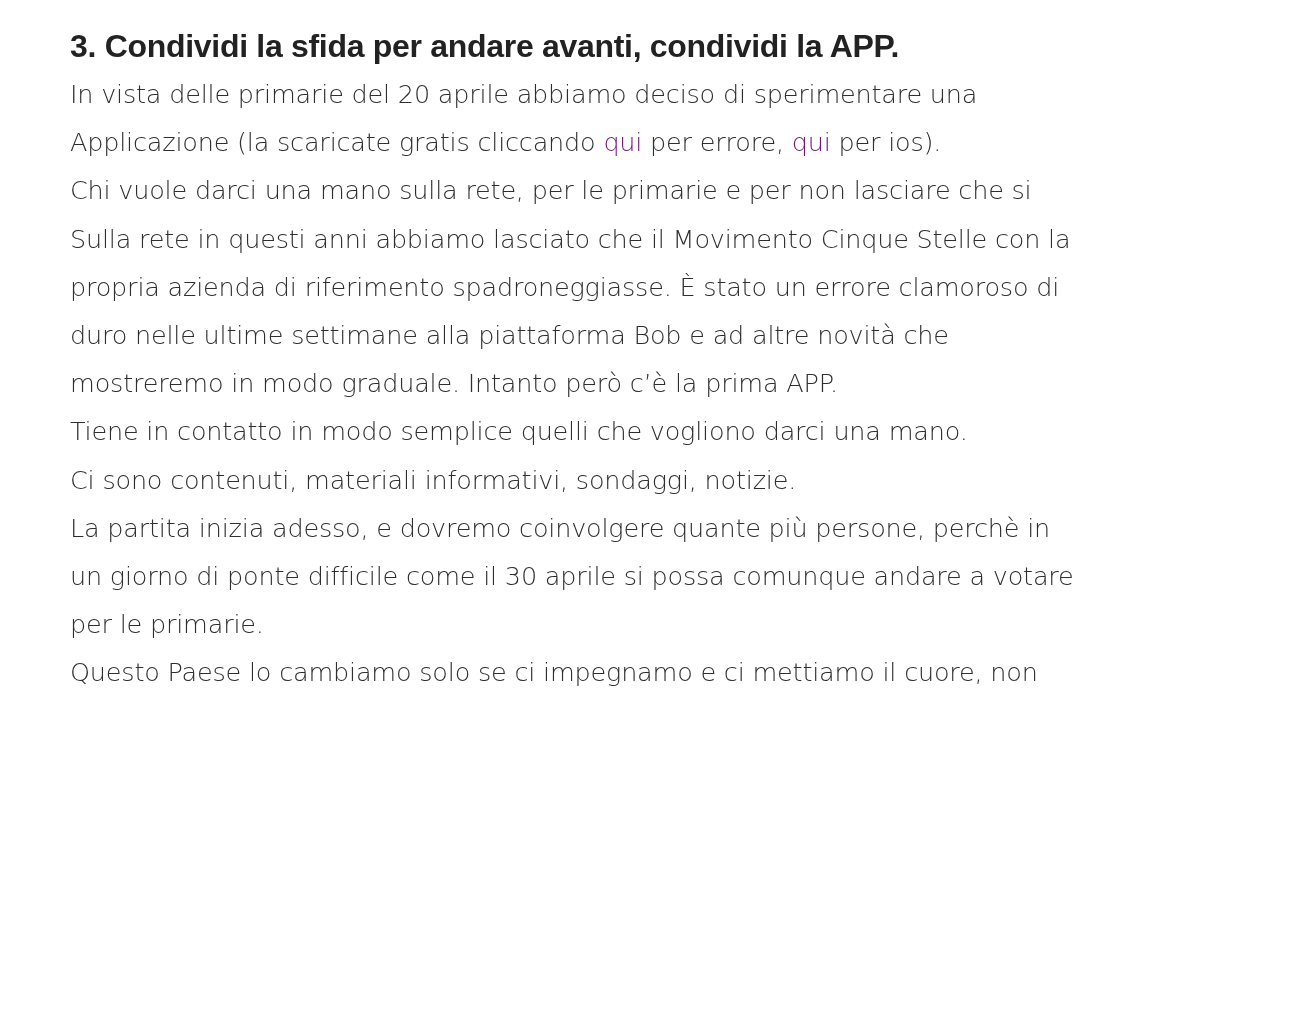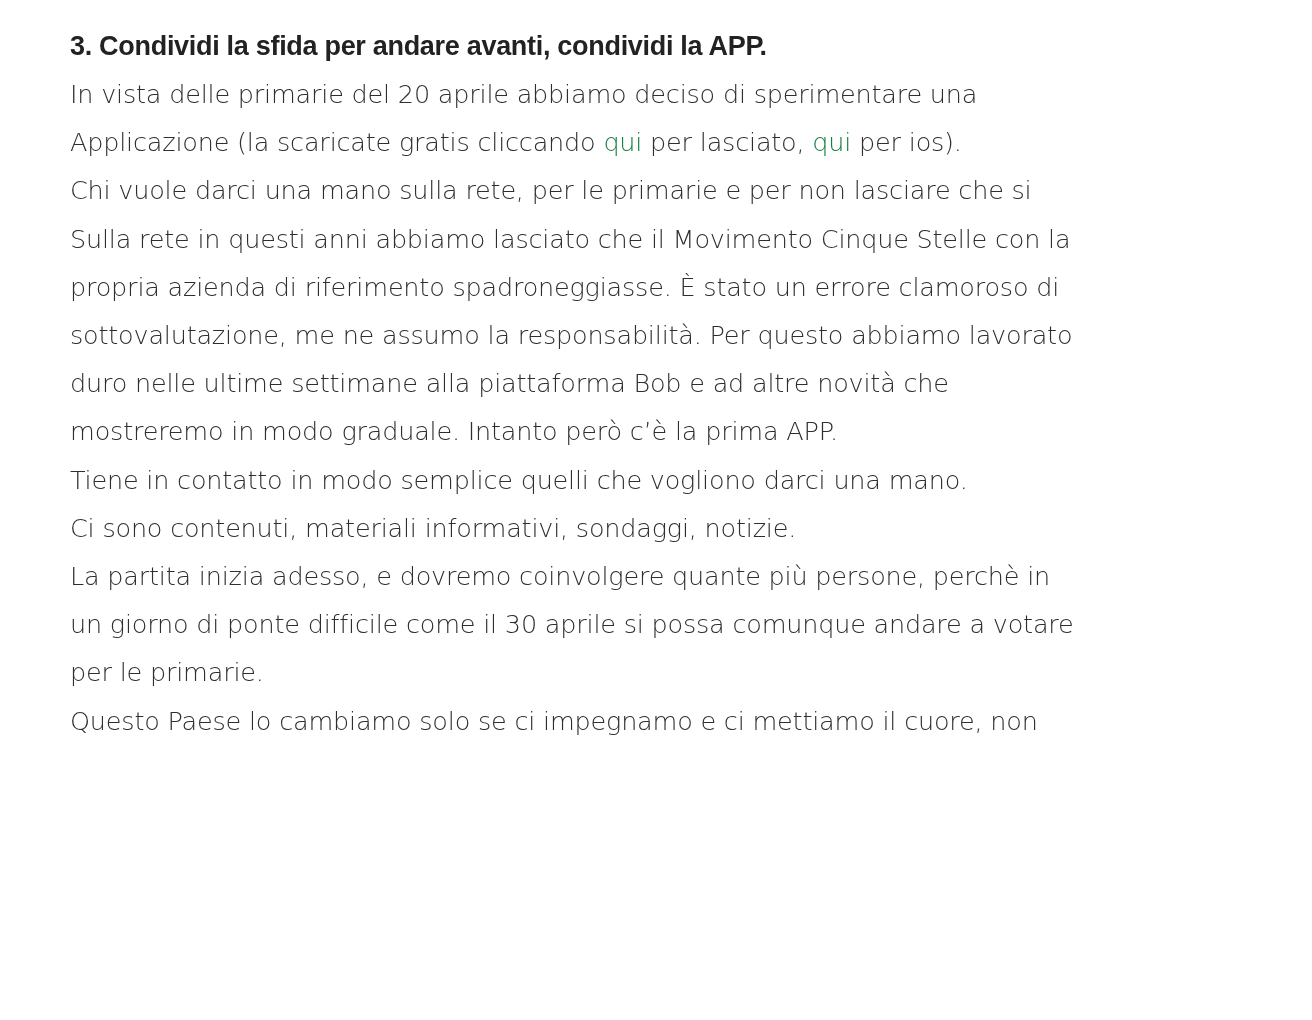--- a/index.html
+++ b/index.html
@@ -17,54 +17,53 @@
       position: absolute;
       left: 70px;
       top: 22px;
       width: 1230px;
       color: #2b2b2b;
       font-family: "DejaVu Sans", sans-serif;
     }
     .heading {
       font-family: "Liberation Sans", sans-serif;
       font-weight: bold;
-      font-size: 27px;
+      font-size: 32px;
       line-height: 48px;
       color: #222222;
       letter-spacing: -0.3px;
       white-space: nowrap;
       margin: 0;
     }
     .line {
       font-family: "DejaVu Sans", sans-serif;
       font-size: 25.5px;
       line-height: 48.2px;
       font-weight: 300;
       color: #2e2e2e;
       white-space: nowrap;
       letter-spacing: -0.2px;
     }
     .link {
-      color: #15803d;
+      color: #701a75;
       text-decoration: none;
       cursor: pointer;
     }
   </style>
 </head>
 <body>
 
 <div class="article">
   <h3 class="heading">3. Condividi la sfida per andare avanti, condividi la APP.</h3>
 
   <div class="line">In vista delle primarie del 20 aprile abbiamo deciso di sperimentare una</div>
-  <div class="line"><span>Applicazione (la scaricate gratis cliccando </span><a class="link">qui</a><span> per lasciato, </span><a class="link">qui</a><span> per ios).</span></div>
+  <div class="line"><span>Applicazione (la scaricate gratis cliccando </span><a class="link">qui</a><span> per errore, </span><a class="link">qui</a><span> per ios).</span></div>
   <div class="line">Chi vuole darci una mano sulla rete, per le primarie e per non lasciare che si</div>
   <div class="line">Sulla rete in questi anni abbiamo lasciato che il Movimento Cinque Stelle con la</div>
   <div class="line">propria azienda di riferimento spadroneggiasse. È stato un errore clamoroso di</div>
-  <div class="line">sottovalutazione, me ne assumo la responsabilità. Per questo abbiamo lavorato</div>
   <div class="line">duro nelle ultime settimane alla piattaforma Bob e ad altre novità che</div>
   <div class="line">mostreremo in modo graduale. Intanto però c’è la prima APP.</div>
   <div class="line">Tiene in contatto in modo semplice quelli che vogliono darci una mano.</div>
   <div class="line">Ci sono contenuti, materiali informativi, sondaggi, notizie.</div>
   <div class="line">La partita inizia adesso, e dovremo coinvolgere quante più persone, perchè in</div>
   <div class="line">un giorno di ponte difficile come il 30 aprile si possa comunque andare a votare</div>
   <div class="line">per le primarie.</div>
   <div class="line">Questo Paese lo cambiamo solo se ci impegnamo e ci mettiamo il cuore, non</div>
 </div>
 

